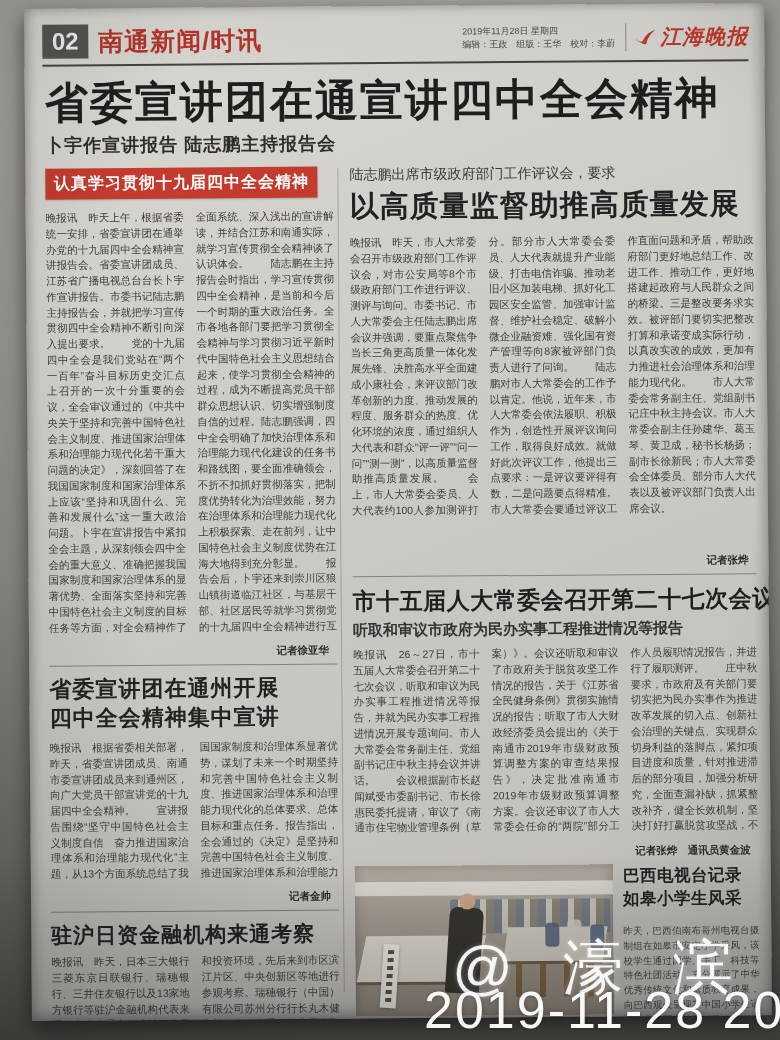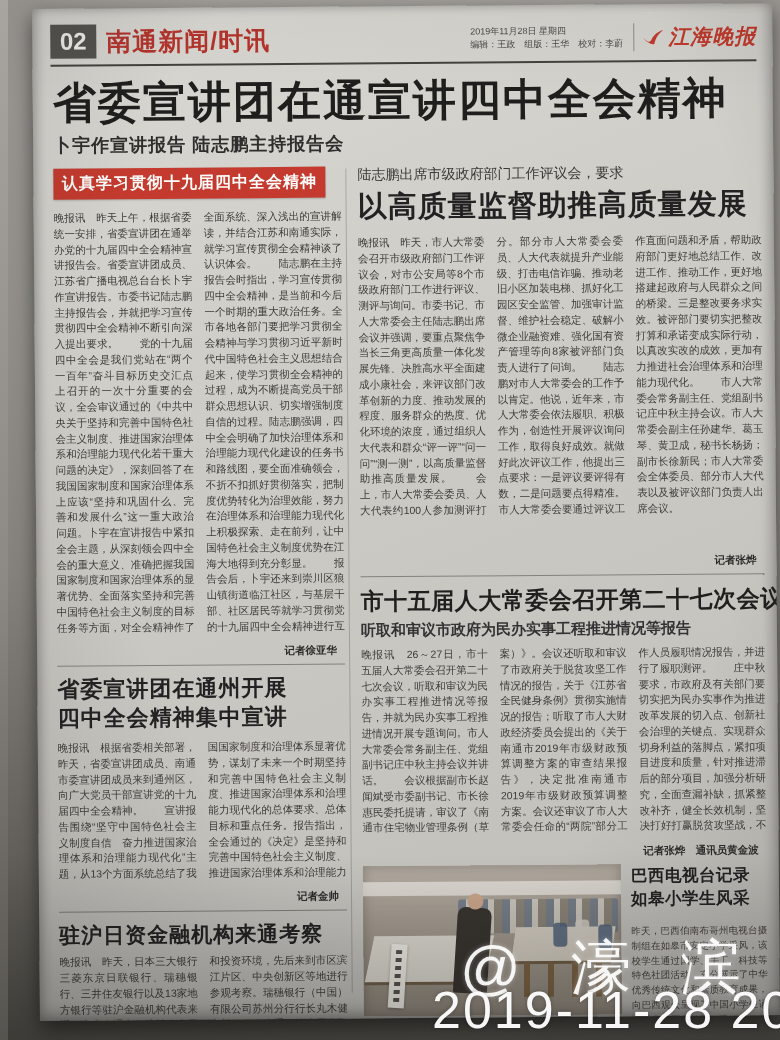--- a/index.html
+++ b/index.html
@@ -1,19 +1,19 @@
 <!DOCTYPE html>
 <html><head>
 <meta charset="utf-8">
 <style>
   html,body{margin:0;padding:0;}
   body{width:780px;height:1040px;overflow:hidden;
        background:linear-gradient(180deg,#a8a5a0 0%,#8d8a85 55%,#56544e 100%);
        font-family:"Liberation Sans","DejaVu Sans",sans-serif;position:relative;}
-  .frame{position:absolute;inset:0;overflow:hidden;margin-left:8px;}
+  .frame{position:absolute;inset:0;overflow:hidden;}
   .page{position:absolute;left:28px;top:6px;width:740px;height:1012px;
         background:linear-gradient(160deg,#dbd9d4 0%,#cdcbc6 40%,#bfbdb8 100%);
         box-shadow:0 8px 20px rgba(0,0,0,0.55), inset 5px 0 10px rgba(0,0,0,0.12),
                    inset -5px 0 12px rgba(0,0,0,0.16), inset 0 -8px 14px rgba(0,0,0,0.18);
         transform:rotate(-0.45deg);transform-origin:50% 50%;overflow:hidden;
         color:#3a3a38;}
   
   .hd{position:absolute;left:18px;right:16px;top:10px;height:46px;
       border-bottom:2px solid #45433f;display:flex;align-items:center;}
   .pagenum{width:46px;height:34px;background:#55534f;color:#f2f1ee;font-size:24px;

